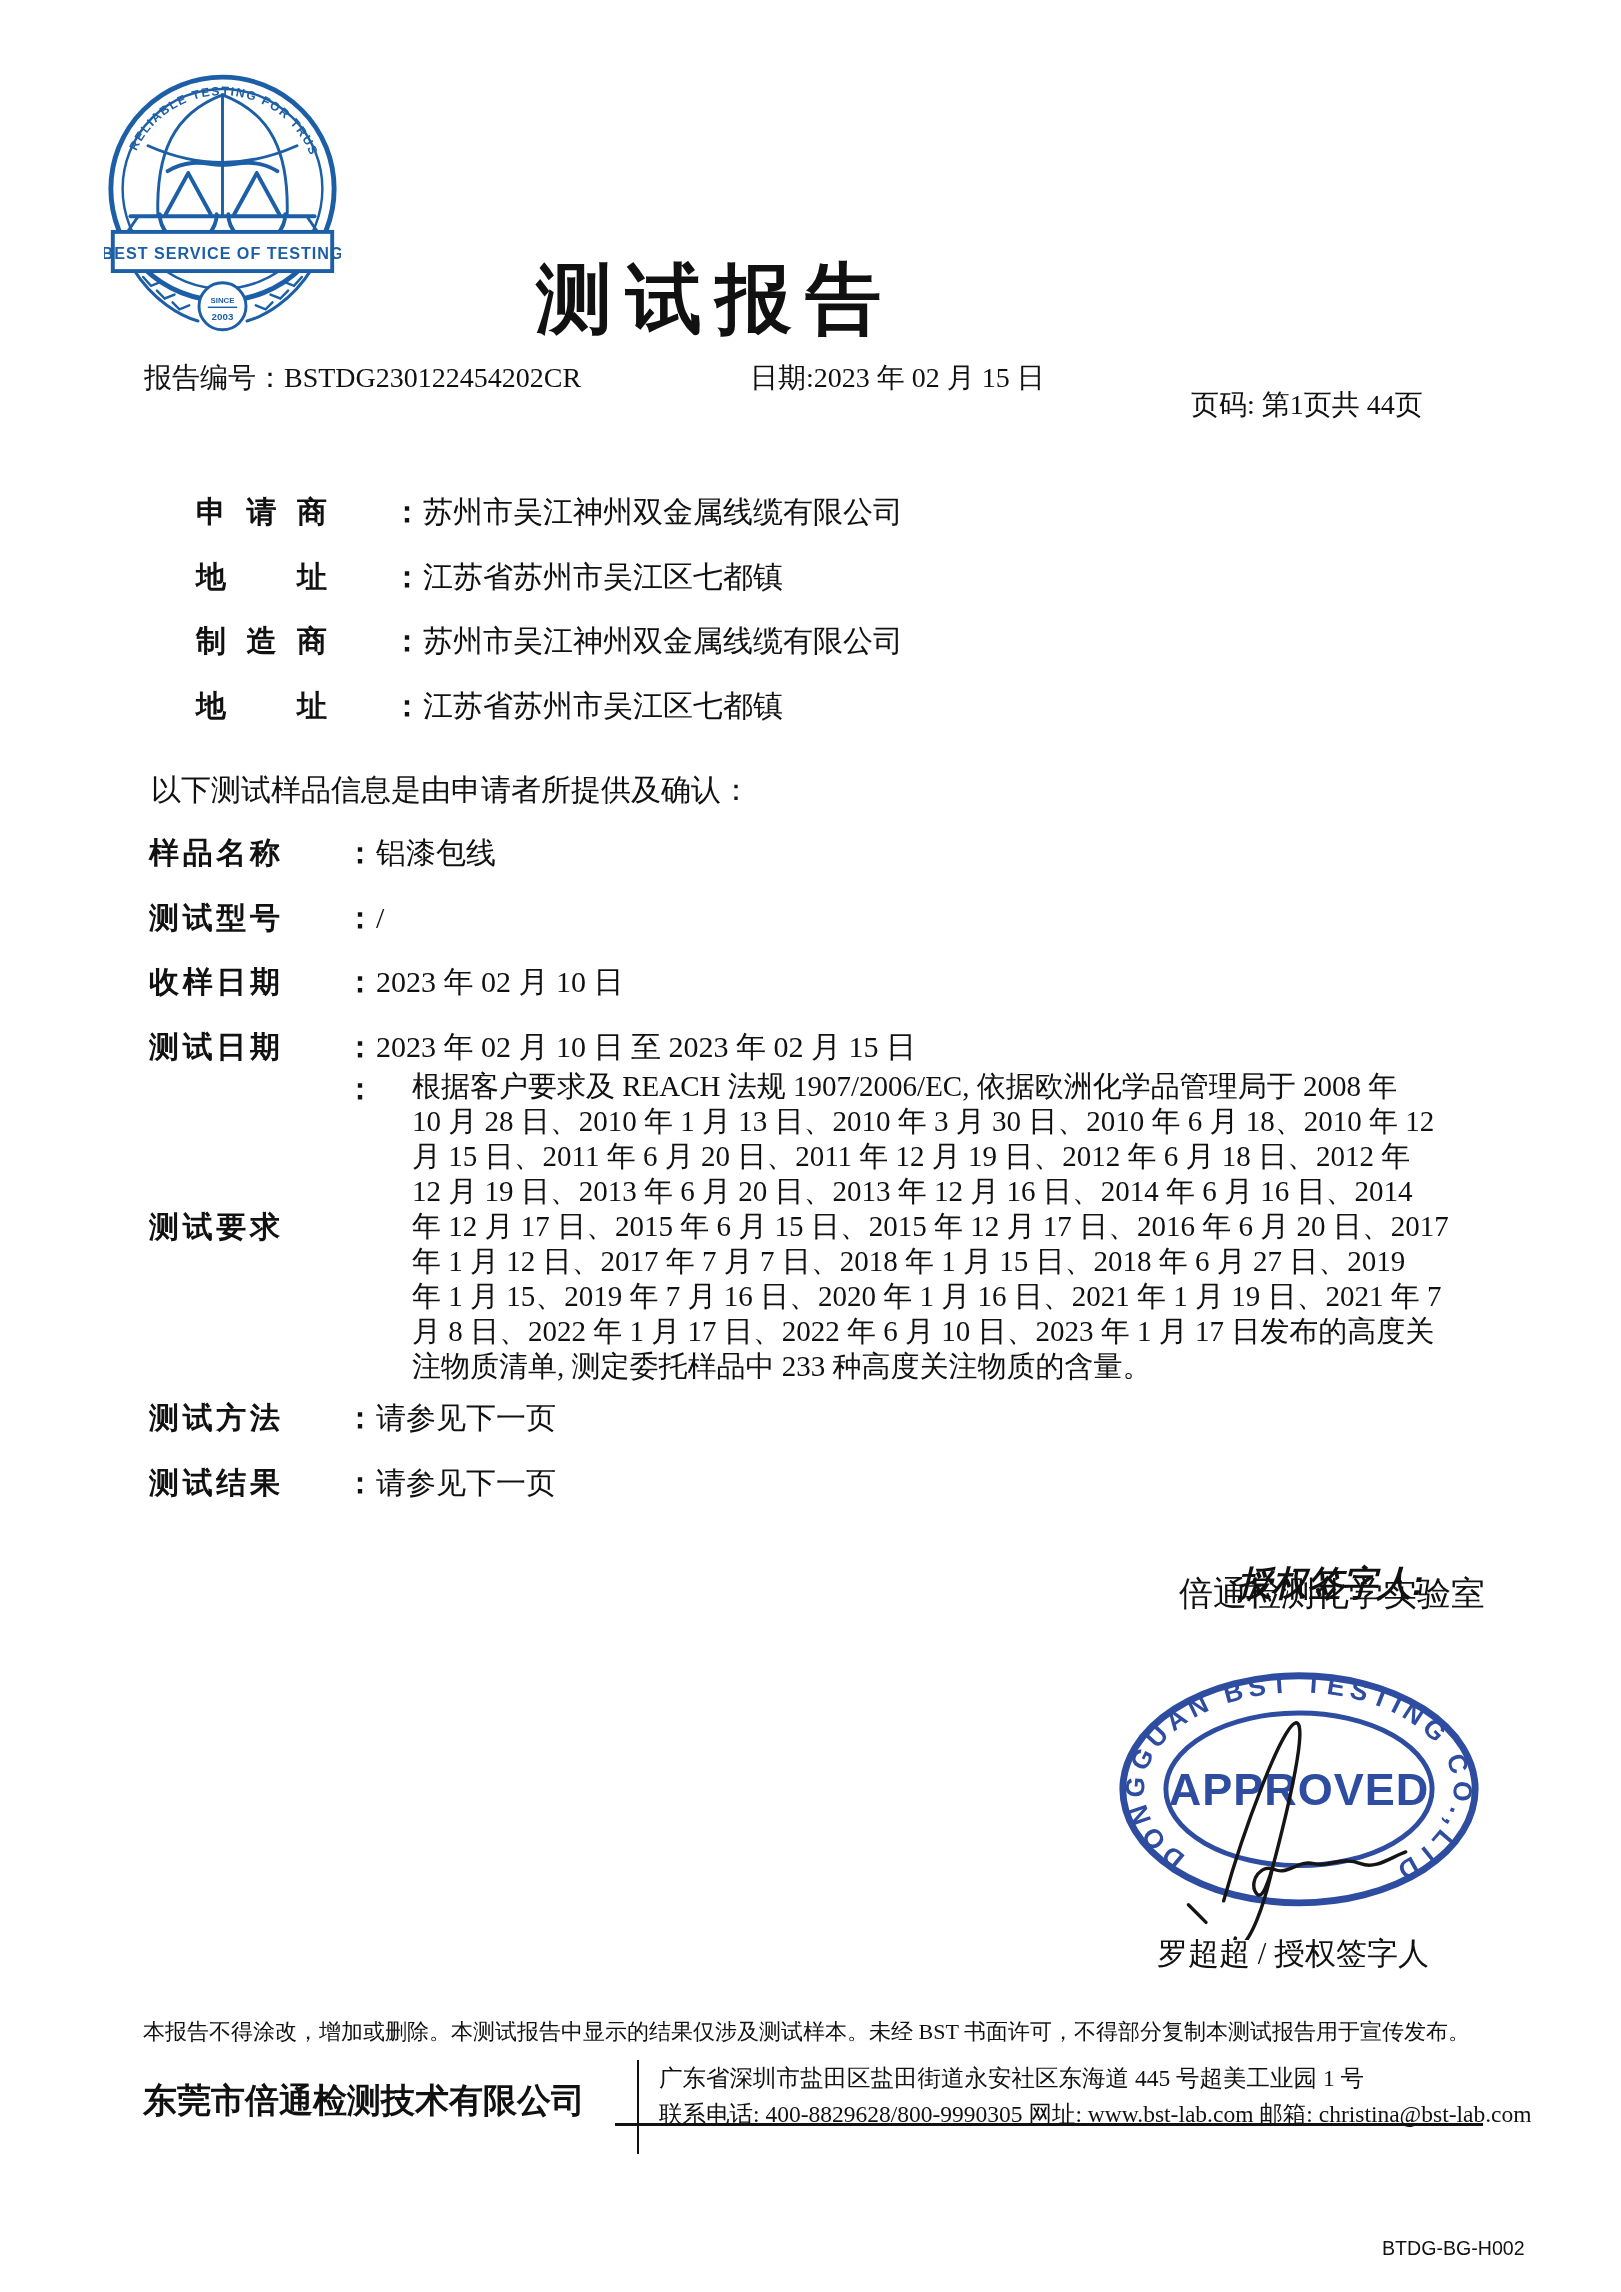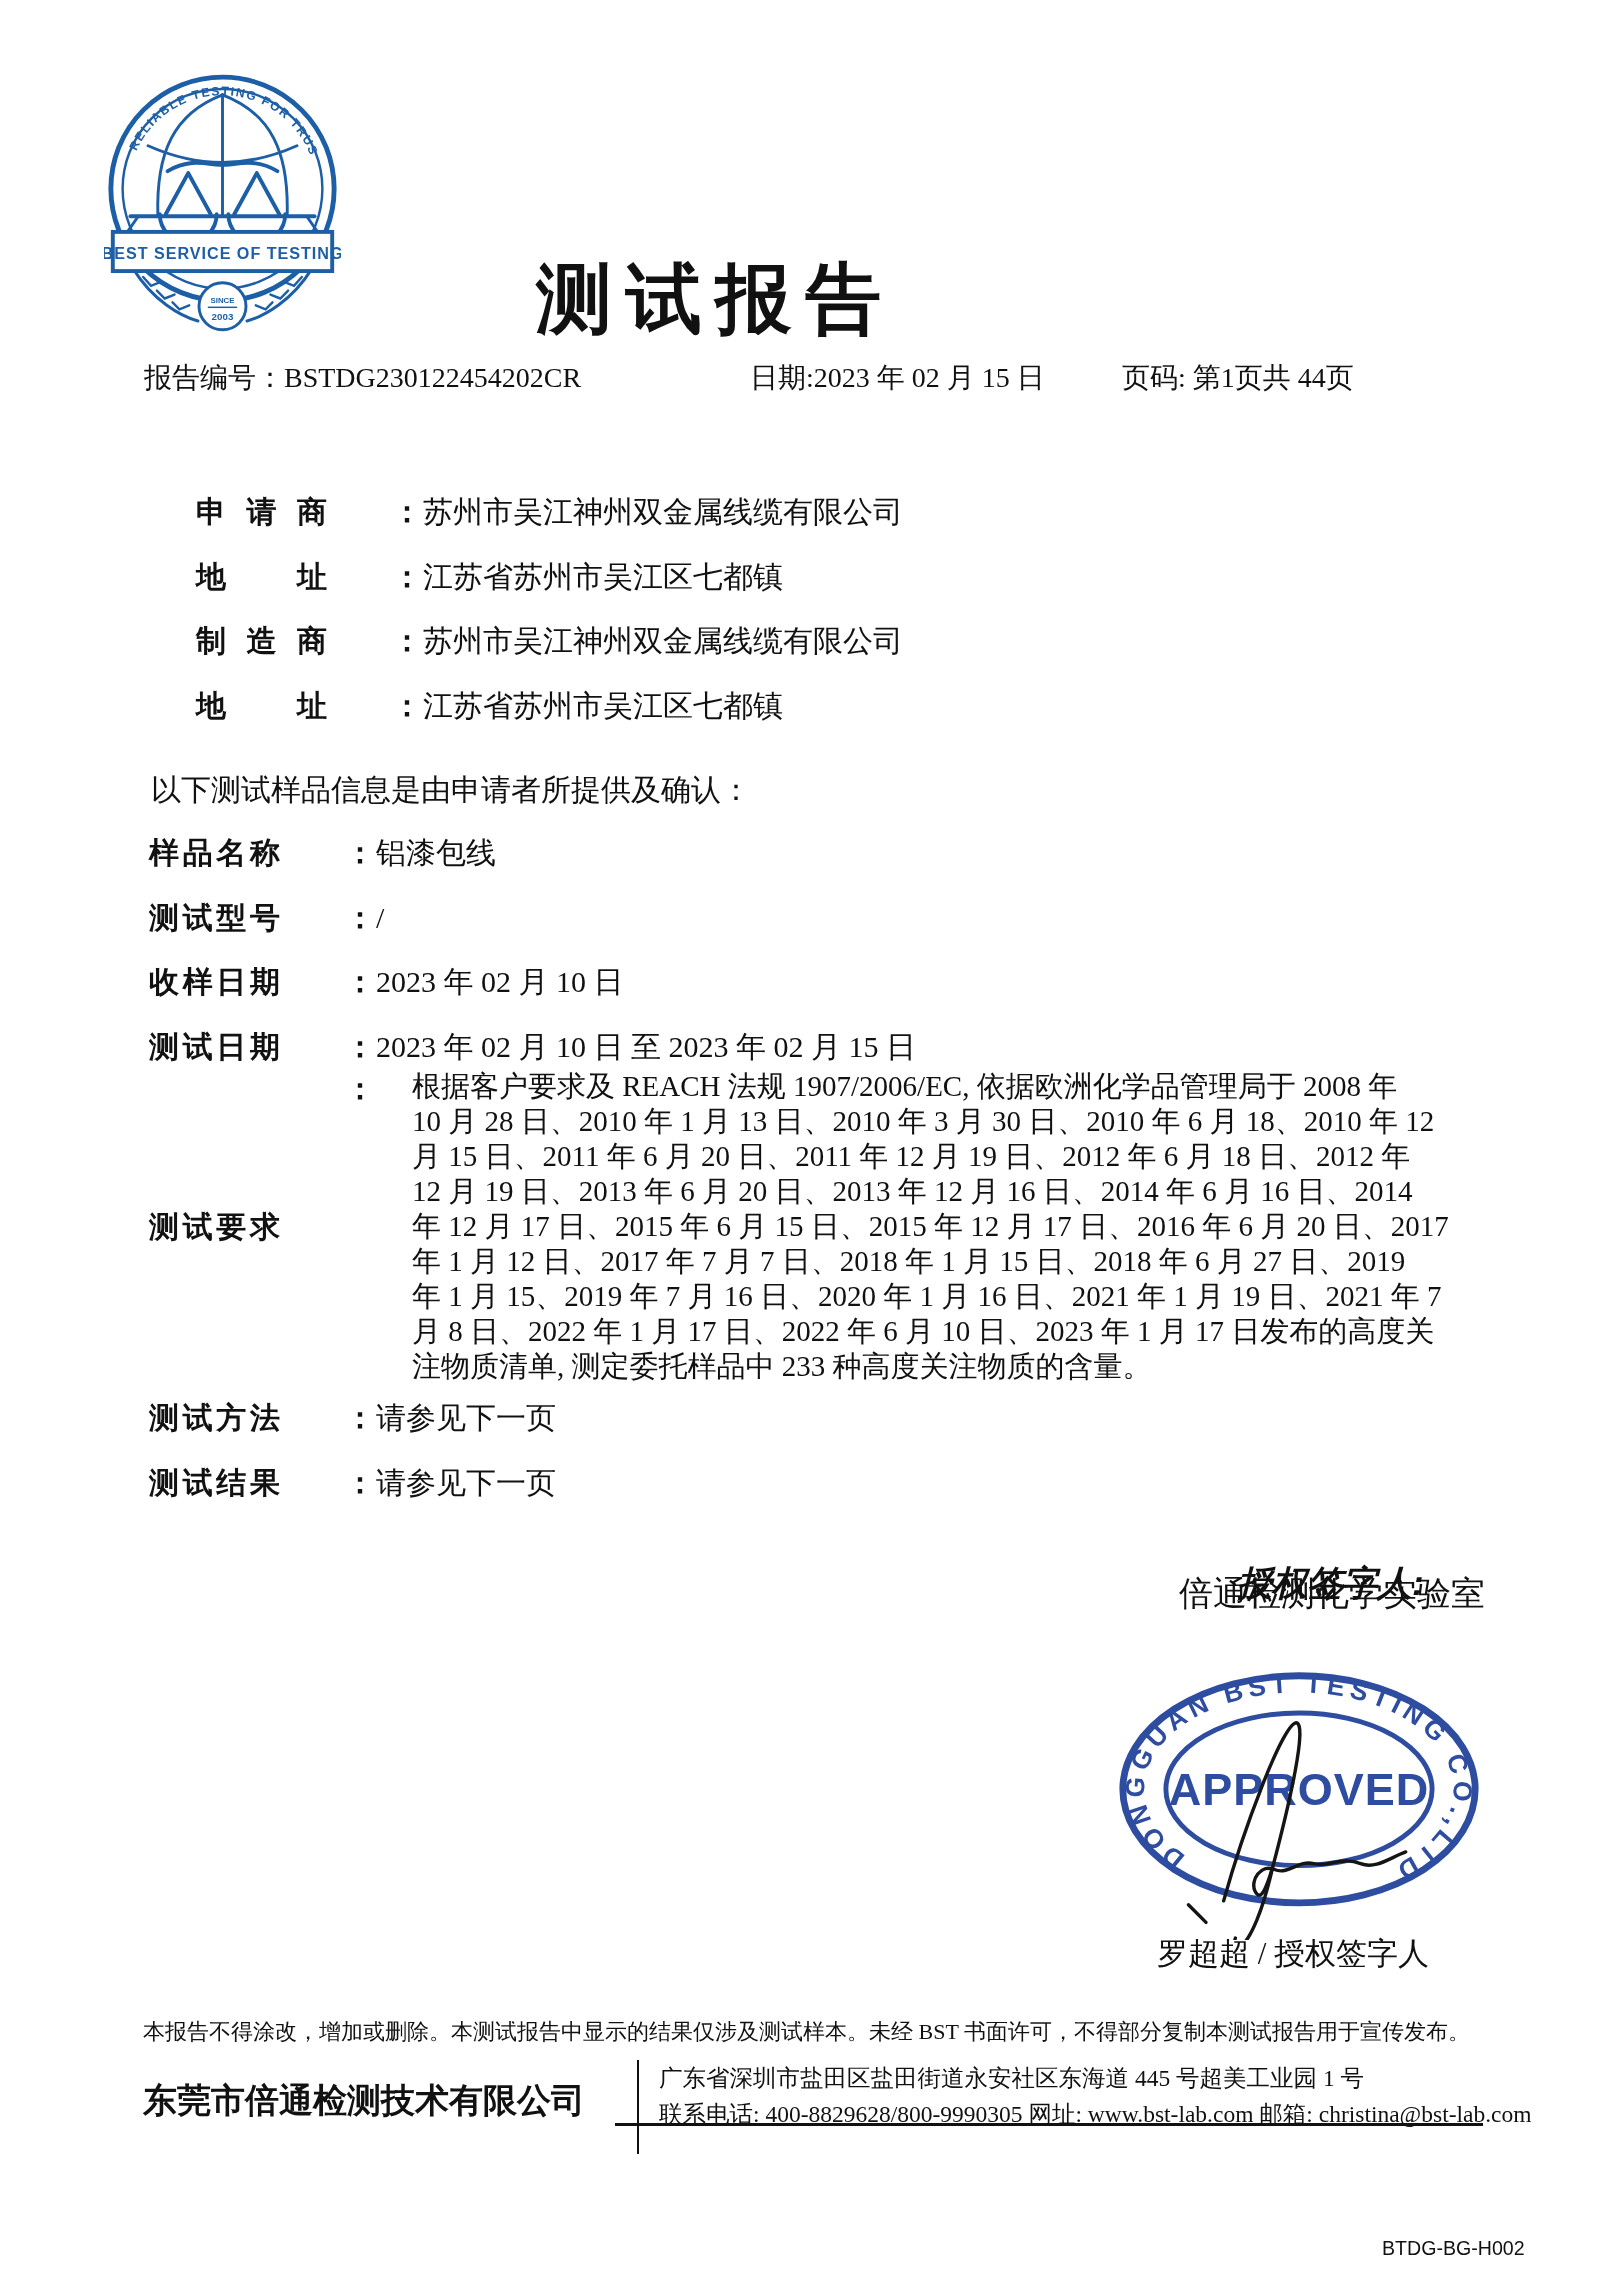--- a/index.html
+++ b/index.html
@@ -14,21 +14,21 @@
   .title {
     position:absolute; left:0; top:218px; width:1431px; text-align:center;
     font-size:76px; font-weight:bold; letter-spacing:13.7px;
     font-family:"Liberation Serif", serif;
     margin-top:31px;
   }
   
   .meta { position:absolute; top:359px; left:0; width:100%; height:39px; font-size:28px; }
   .meta .m-left  { position:absolute; left:144px; }
   .meta .m-date  { position:absolute; left:750px; }
-  .meta .m-page  { position:absolute; left:1122px; }
+  .meta .m-page  { position:absolute; left:1191px;margin-top:27px; }
   
   .rows { position:absolute; left:149px; width:1343px; }
   .parties { top:492px;margin-left:47px; }
   .sample  { top:833px; }
   .row { display:flex; align-items:flex-start; margin-bottom:25.5px; line-height:39px; font-size:30px; }
   .row .lbl {
     width:131px; font-weight:bold;
     font-family:"Liberation Sans", sans-serif;
     text-align:justify; text-align-last:justify;
   }

